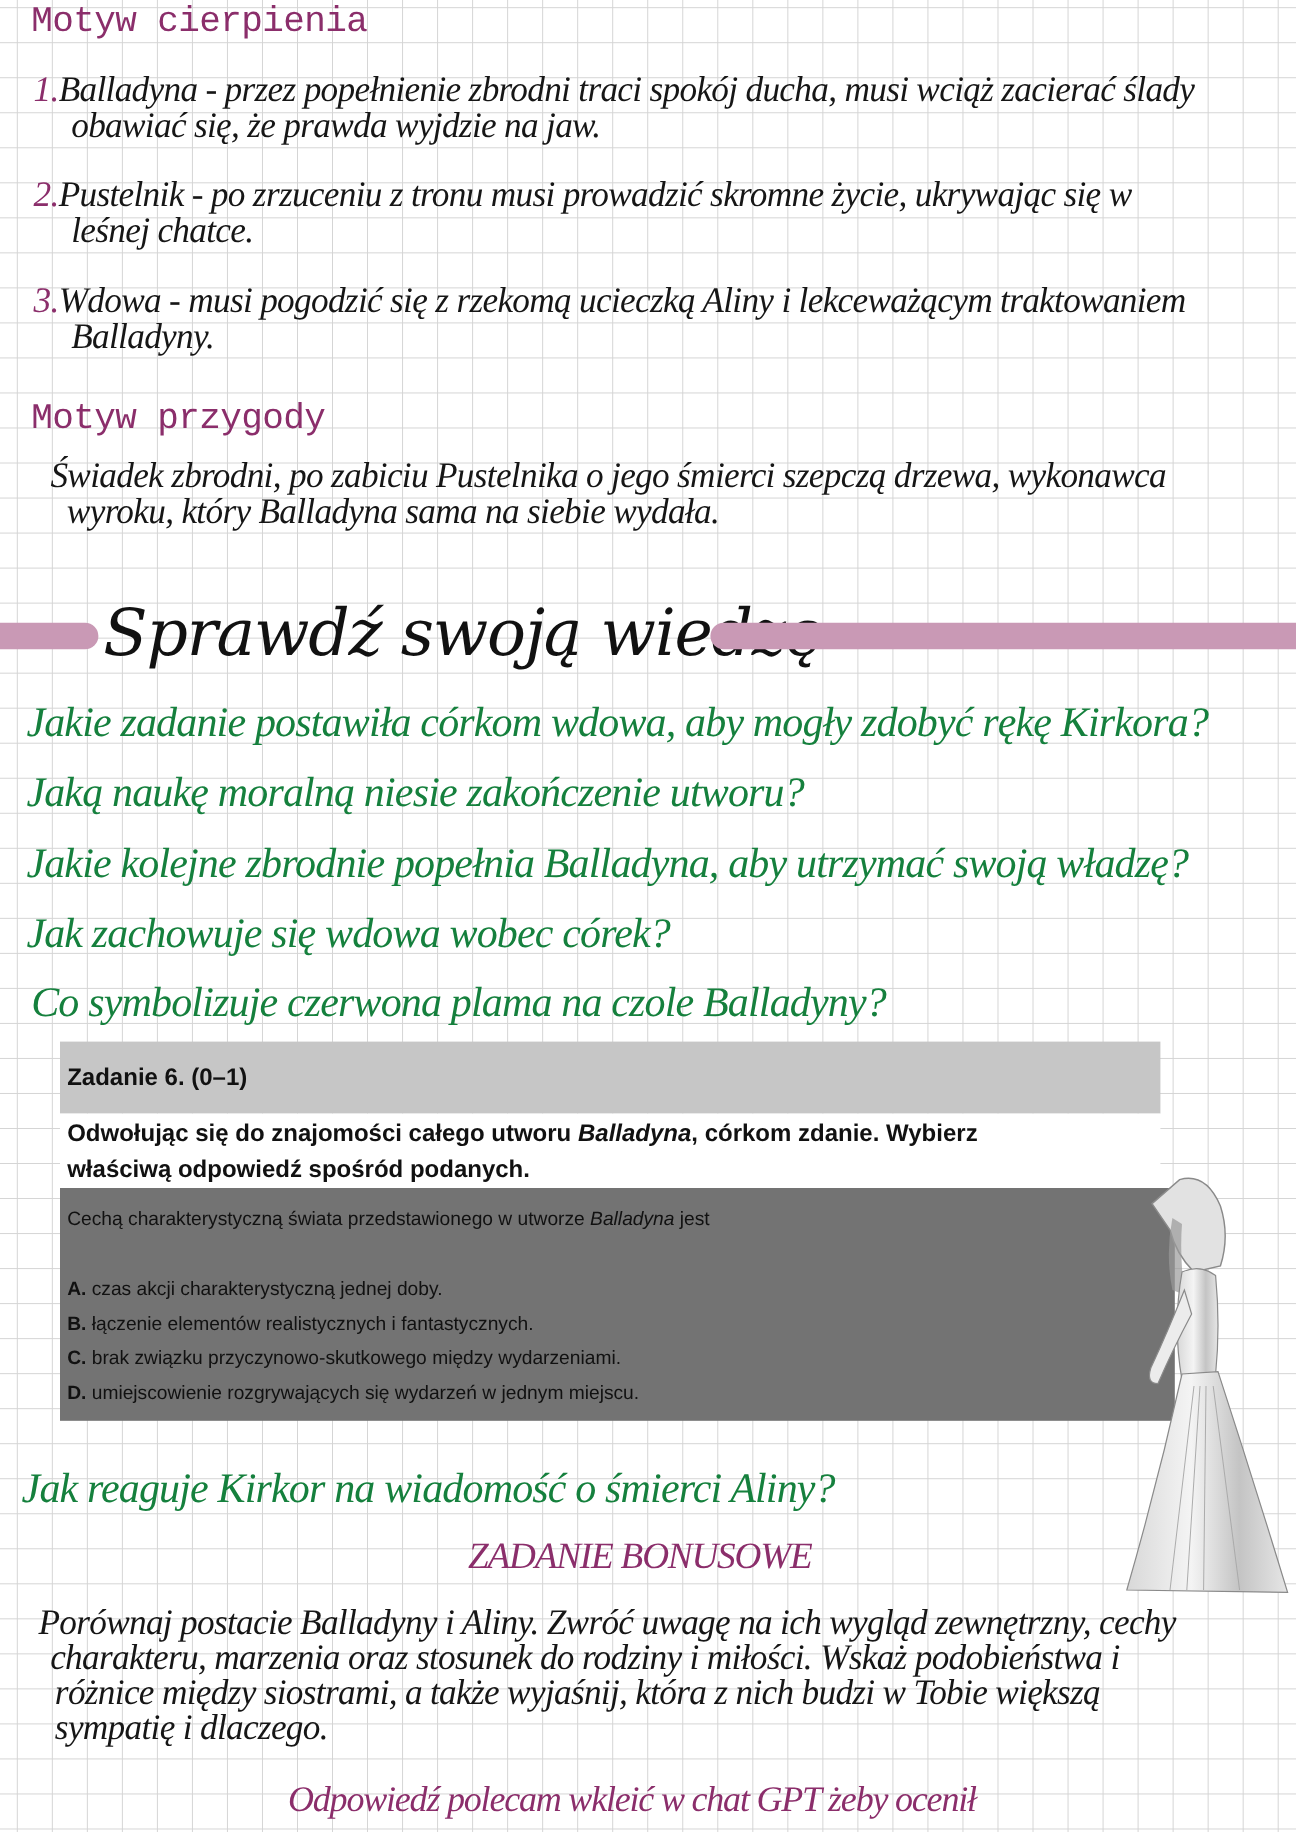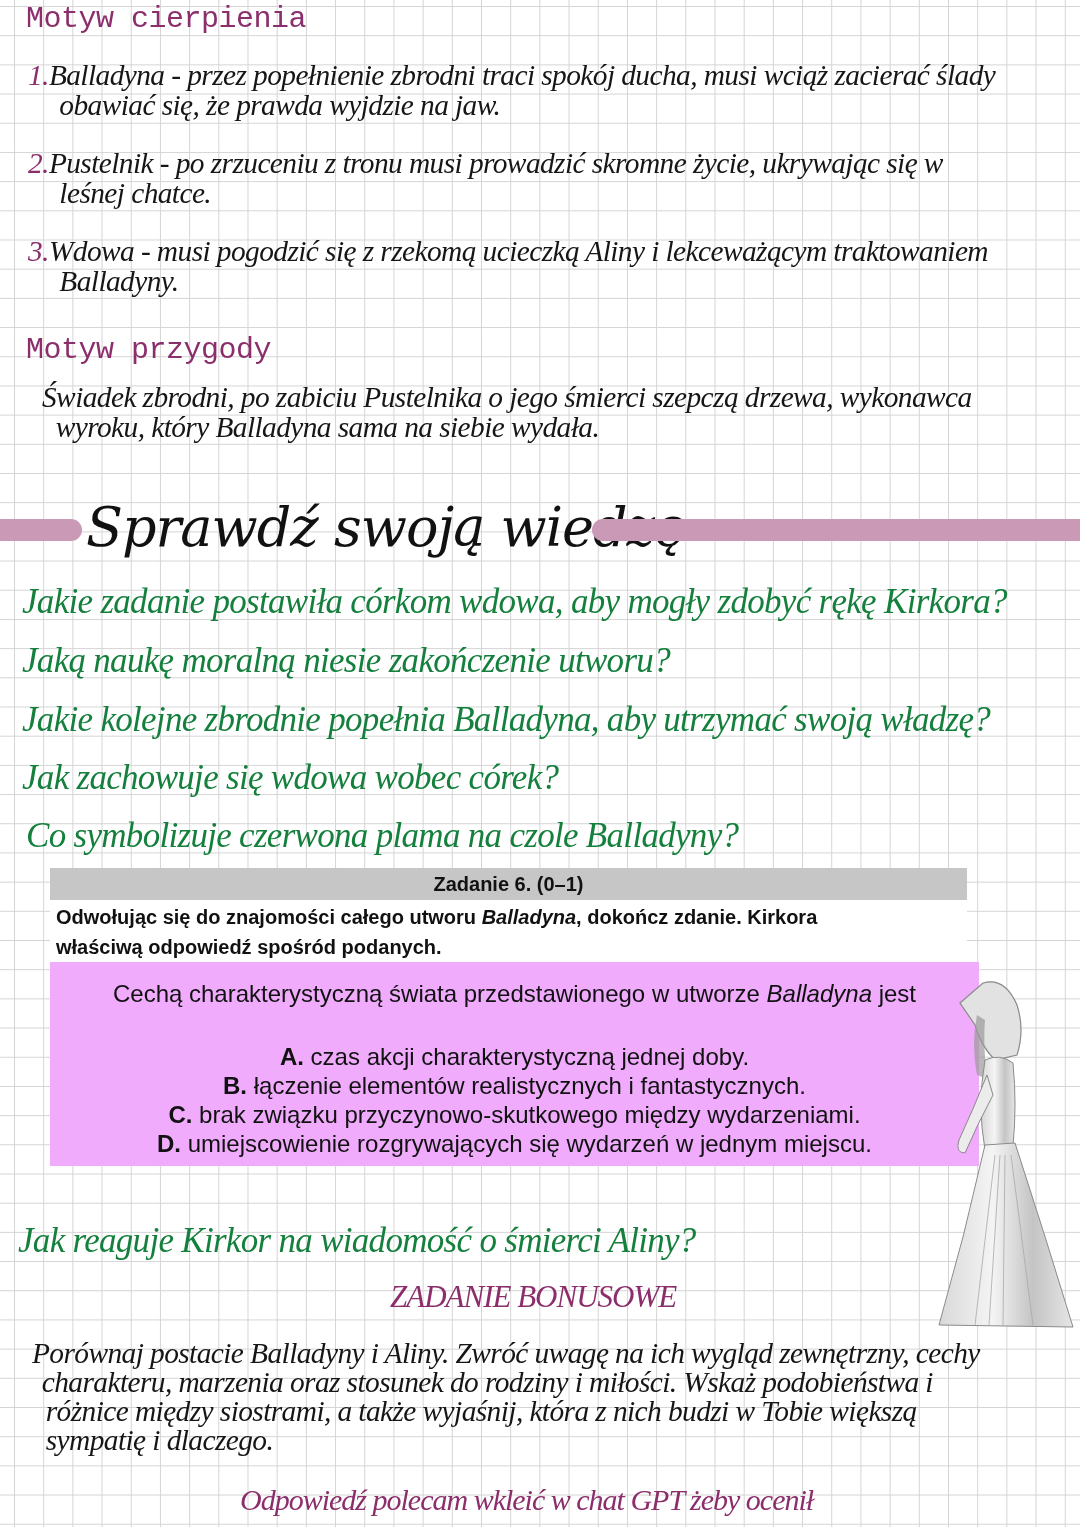--- a/index.html
+++ b/index.html
@@ -65,40 +65,38 @@
     left: 50px;
     top: 868px;
     width: 920px;
     font-family: "Liberation Sans", "DejaVu Sans", sans-serif;
     color: #111;
   }
   .exam-header {
     background: #c6c6c6;
     font-weight: bold;
     font-size: 20px;
-    padding: 4px 6px;
+    padding: 18px 6px;
     width: 905px;
     height: 24px;
     line-height: 24px;
-    text-align: center;
   }
   .exam-instr {
     font-weight: bold;
     font-size: 20px;
     line-height: 30px;
     padding: 2px 6px 0 6px;
     background: #ffffff;
     width: 905px;
   }
   .exam-body {
-    background: #f0abfc;
+    background: #737373;
     width: 917px;
     padding: 18px 6px 8px 6px;
-    font-size: 24px;
-    text-align: center;
+    font-size: 16px;
   }
   .exam-stem { margin-bottom: 34px; }
   .exam-option { line-height: 29px; }
   .exam-option b { font-weight: bold; }
   .bonus-title {
     font-family: "Liberation Serif", "DejaVu Serif", serif;
     font-style: italic;
     color: #8b2e6b;
     font-size: 31px;
     letter-spacing: -1px;
@@ -145,21 +143,21 @@
 
 <div class="abs question" style="left:22px; top:582px;">Jakie zadanie postawiła córkom wdowa, aby mogły zdobyć rękę Kirkora?</div>
 <div class="abs question" style="left:22px; top:641px;">Jaką naukę moralną niesie zakończenie utworu?</div>
 <div class="abs question" style="left:22px; top:700px;text-align:center;">Jakie kolejne zbrodnie popełnia Balladyna, aby utrzymać swoją władzę?</div>
 <div class="abs question" style="left:22px; top:758px;">Jak zachowuje się wdowa wobec córek?</div>
 <div class="abs question" style="left:26px; top:816px;">Co symbolizuje czerwona plama na czole Balladyny?</div>
 
 <div class="exam">
   <div class="exam-header">Zadanie 6. (0–1)</div>
   <div class="exam-instr">
-    <span>Odwołując się do znajomości całego utworu </span><i>Balladyna</i><span>, dokończ zdanie. Kirkora</span><br>
+    <span>Odwołując się do znajomości całego utworu </span><i>Balladyna</i><span>, córkom zdanie. Wybierz</span><br>
     <span>właściwą odpowiedź spośród podanych.</span>
   </div>
   <div class="exam-body">
     <div class="exam-stem">
       <span>Cechą charakterystyczną świata przedstawionego w utworze </span><i>Balladyna</i><span> jest</span>
     </div>
     <div class="exam-option"><b>A.</b><span> czas akcji charakterystyczną jednej doby.</span></div>
     <div class="exam-option"><b>B.</b><span> łączenie elementów realistycznych i fantastycznych.</span></div>
     <div class="exam-option"><b>C.</b><span> brak związku przyczynowo-skutkowego między wydarzeniami.</span></div>
     <div class="exam-option"><b>D.</b><span> umiejscowienie rozgrywających się wydarzeń w jednym miejscu.</span></div>

